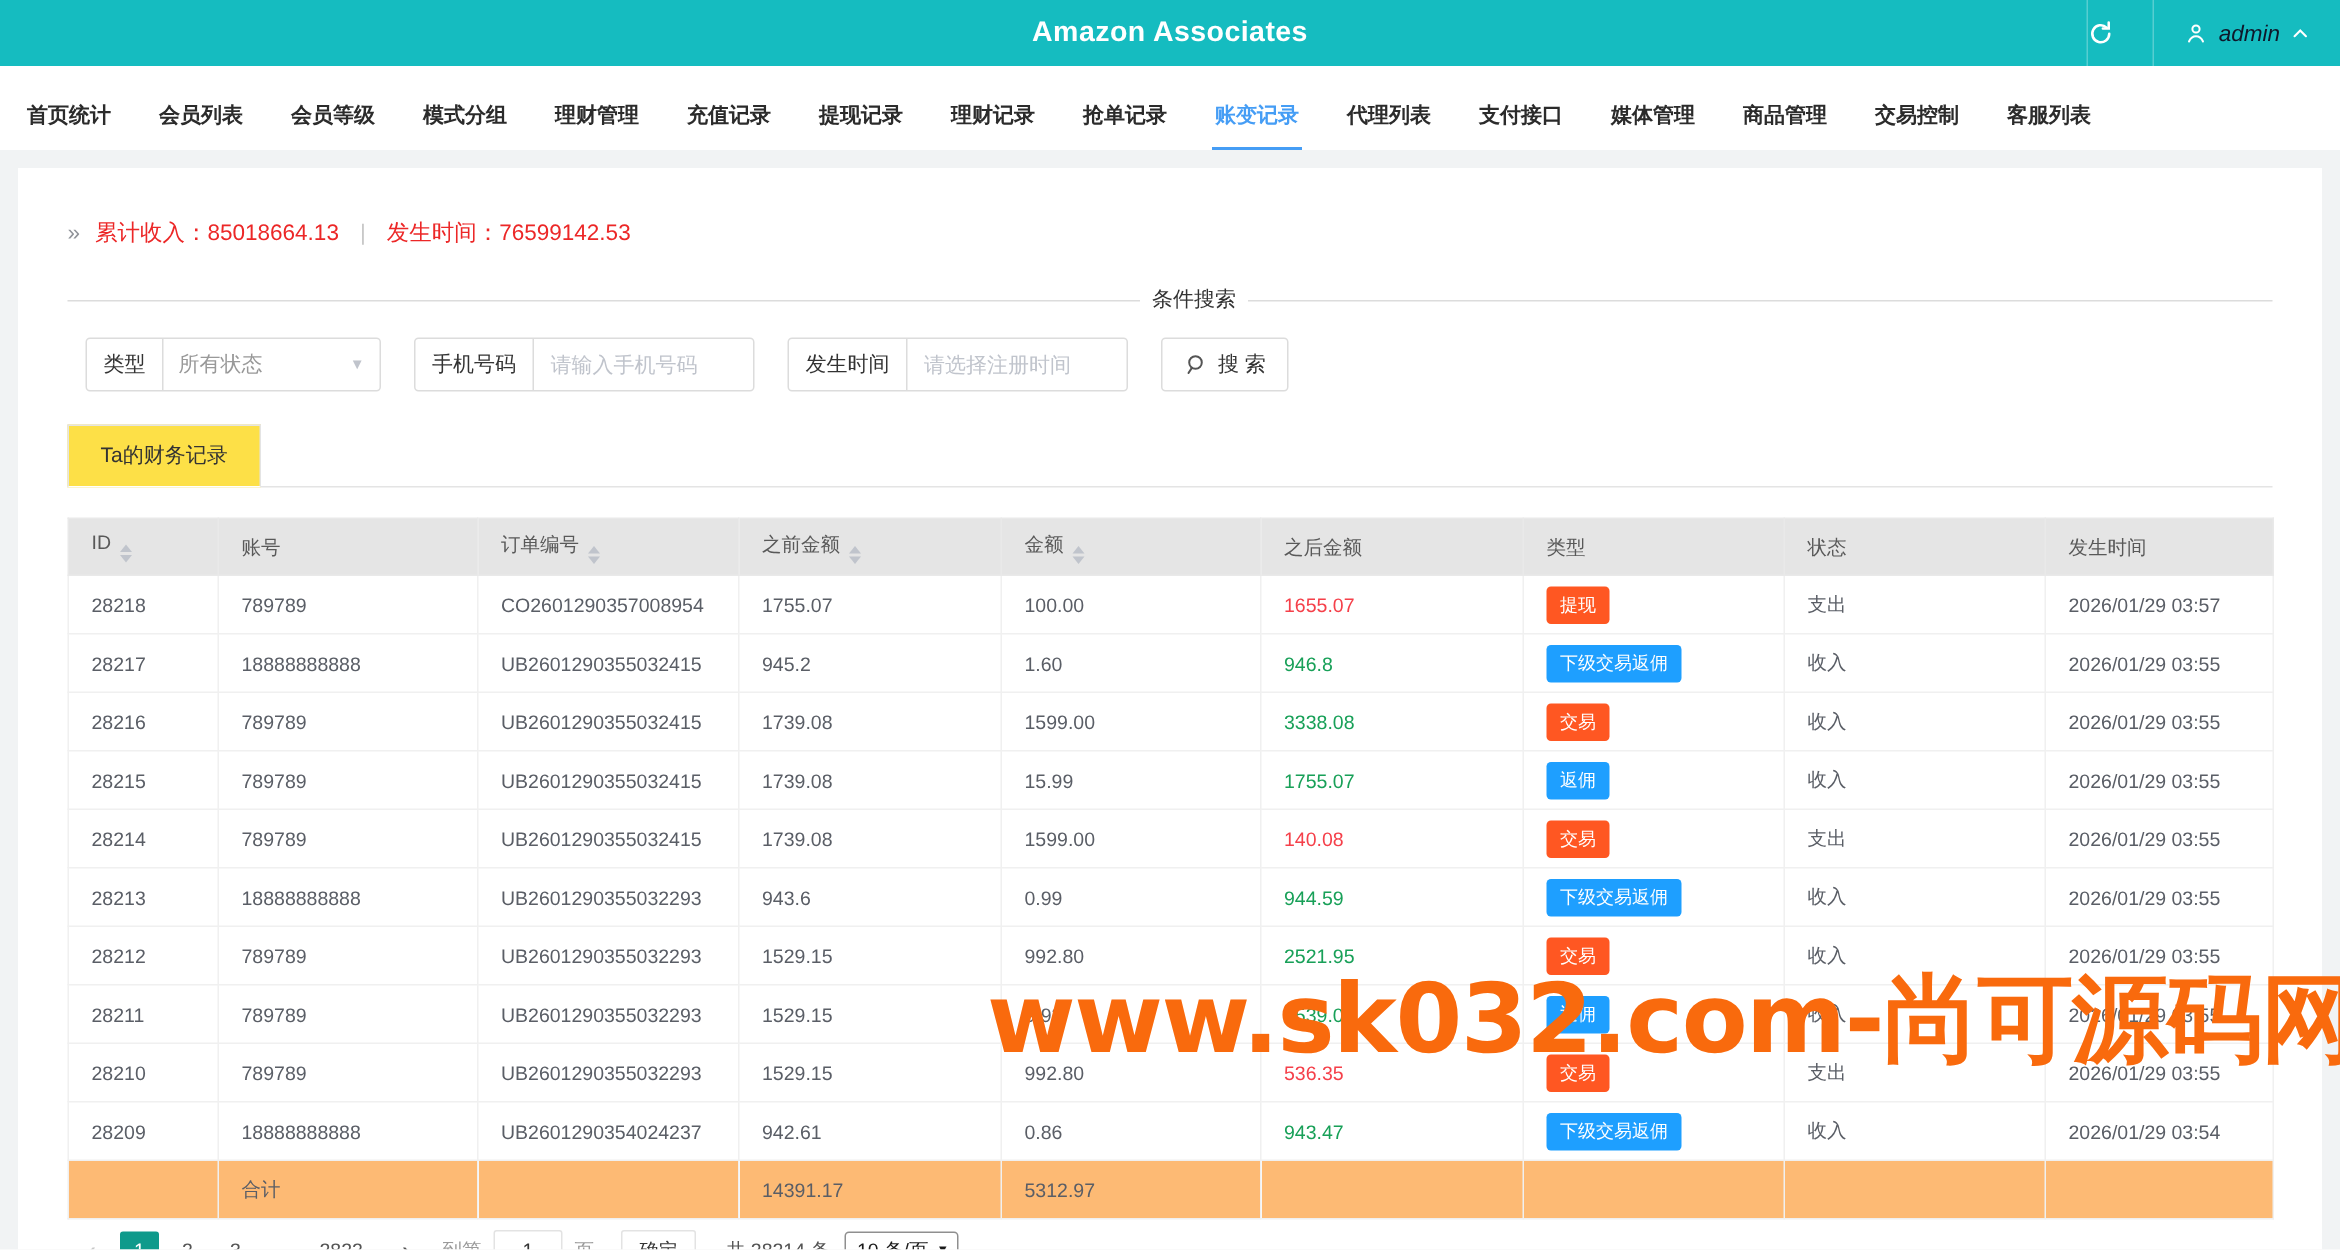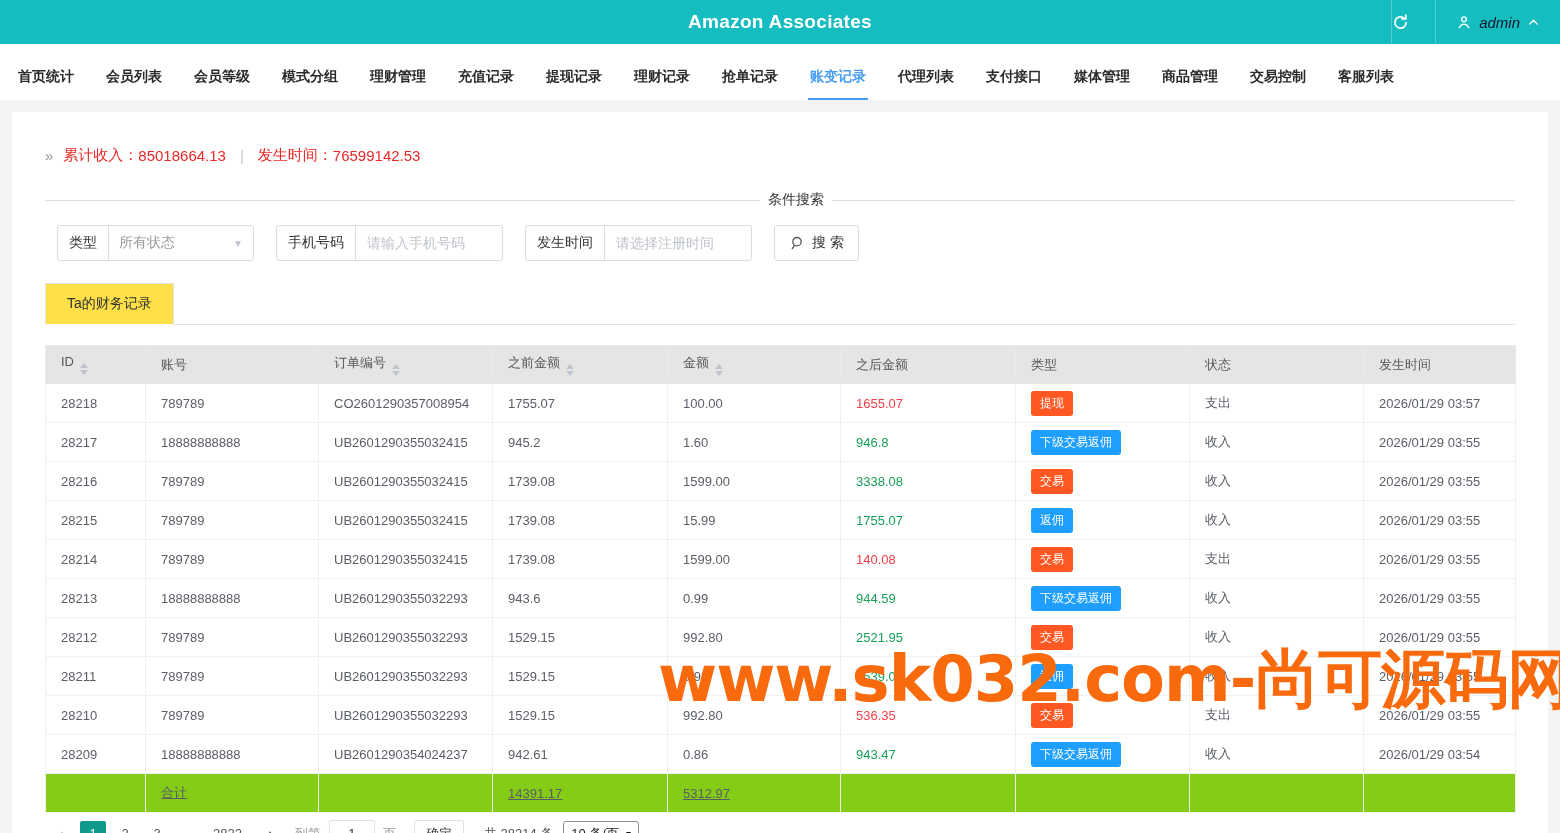--- a/index.html
+++ b/index.html
@@ -48,21 +48,21 @@
   .tabs { margin-top:22px; border-bottom:1px solid #e4e4e4; display:flex; }
   .tab { background:#fde047; border:1px solid #e4e4e4; border-bottom:1px solid #fff;
     margin-bottom:-1px; padding:11px 21px; font-size:14px; color:#333; cursor:pointer; }
   
   table.tbl { width:100%; border-collapse:collapse; table-layout:fixed; margin-top:20px;
     font-size:13px; color:#5a5e66; }
   .tbl th { height:38px; background:#e5e5e5; font-weight:normal; color:#595959; text-align:left;
     padding:0 15px; border:1px solid #e9e9e9; }
   .tbl td { height:39px; padding:0 15px; border:1px solid #f0f0f0; background:#fff;
     white-space:nowrap; overflow:hidden; }
-  .tbl tr.summary td { background:#84cc16;text-decoration:underline; }
+  .tbl tr.summary td { background:#fdba74; }
   .sort { display:inline-flex; flex-direction:column; margin-left:6px; vertical-align:-2px; cursor:pointer; }
   .tri { width:0; height:0; border-left:4px solid transparent; border-right:4px solid transparent; }
   .tri.up { border-bottom:5px solid #c0c4cc; margin-bottom:2px; }
   .tri.down { border-top:5px solid #c0c4cc; }
   .amt.up { color:#18a058;text-align:right; }
   .amt.down { color:#f5404a; }
   .badge { display:inline-block; padding:5px 9px; border-radius:3px; color:#fff; font-size:12px; line-height:15px; }
   .badge.orange { background:#ff5722; }
   .badge.blue { background:#1e9fff; }
   

